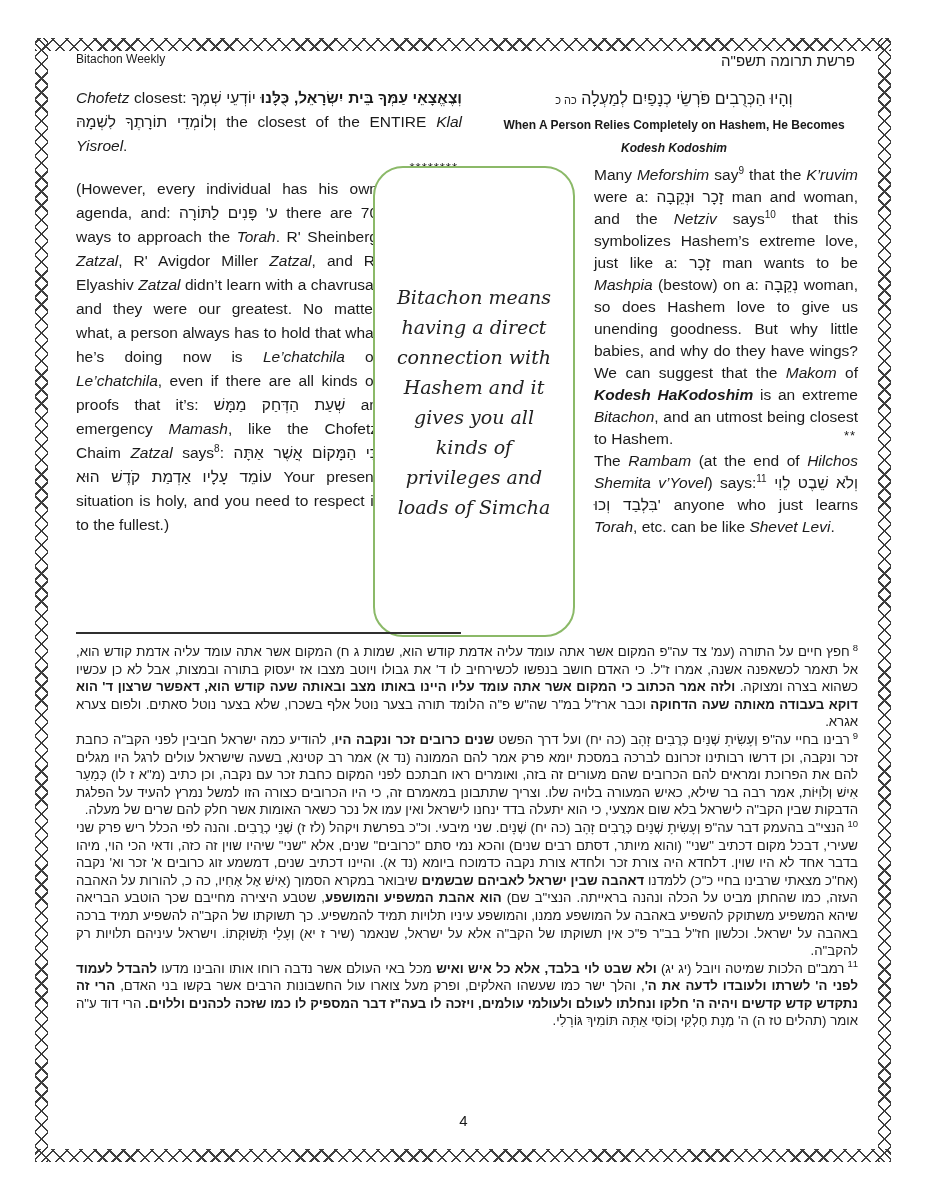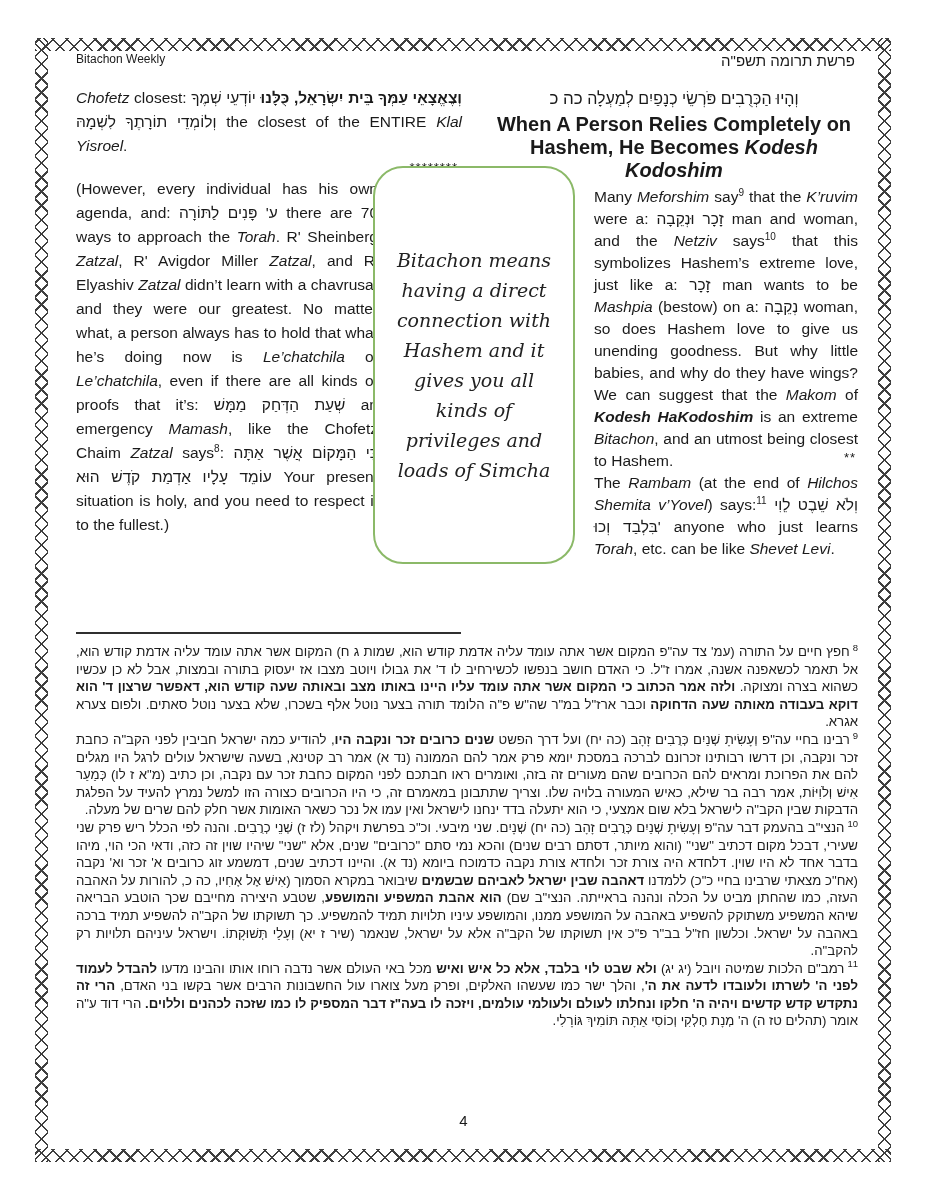--- a/index.html
+++ b/index.html
@@ -24,33 +24,33 @@
 
   .para{margin:0;text-align:justify;font-size:15.5px;line-height:24px;}
   .para sup,.fn-num{line-height:0;}
   sup{font-size:10px;}
 
   .col-left{position:absolute;left:76px;top:86px;width:386px;}
   .asterisks{text-align:right;font-size:13px;line-height:17px;letter-spacing:1px;padding-right:4px;margin:1px 0;}
   .narrow{width:302px;}
 
   .quote-box{
-    position:absolute;left:373px;top:166px;width:202px;height:398px;box-sizing:border-box;
+    position:absolute;left:373px;top:166px;width:202px;height:471px;box-sizing:border-box;
     border:2px solid var(--accent,#8bb968);border-radius:30px;
     display:flex;align-items:center;justify-content:center;background:#fff;
   }
   .quote-text{
     font-family:"DejaVu Serif",serif;font-style:italic;
     font-size:19px;line-height:30px;text-align:center;width:176px;color:#222222;
   }
 
   .col-right{position:absolute;left:490px;top:86px;width:368px;}
   .verse{direction:rtl;text-align:center;font-size:16px;line-height:26px;}
-  .verse .sm{font-size:17px;}
-  .heading{text-align:center;font-size:20px;font-weight:bold;line-height:23px;margin-top:1px;}
+  .verse .sm{font-size:11px;}
+  .heading{text-align:center;font-size:12px;font-weight:bold;line-height:23px;margin-top:1px;}
   .right-body{margin-top:4px;}
   .right-body .para{line-height:22px;}
   .box-spacer{float:left;width:104px;height:380px;}
   .rel{position:relative;}
   .end-ast{position:absolute;right:2px;bottom:3px;font-size:13px;letter-spacing:1px;}
 
   .footnote-area{position:absolute;left:76px;top:632px;width:782px;}
   .fn-sep{width:385px;border-top:2px solid #2f2f2f;margin-bottom:9px;}
   .footnote{direction:rtl;text-align:justify;font-size:13.2px;line-height:17.6px;}
   .fn-num{font-size:9.5px;margin-inline-end:3px;}

